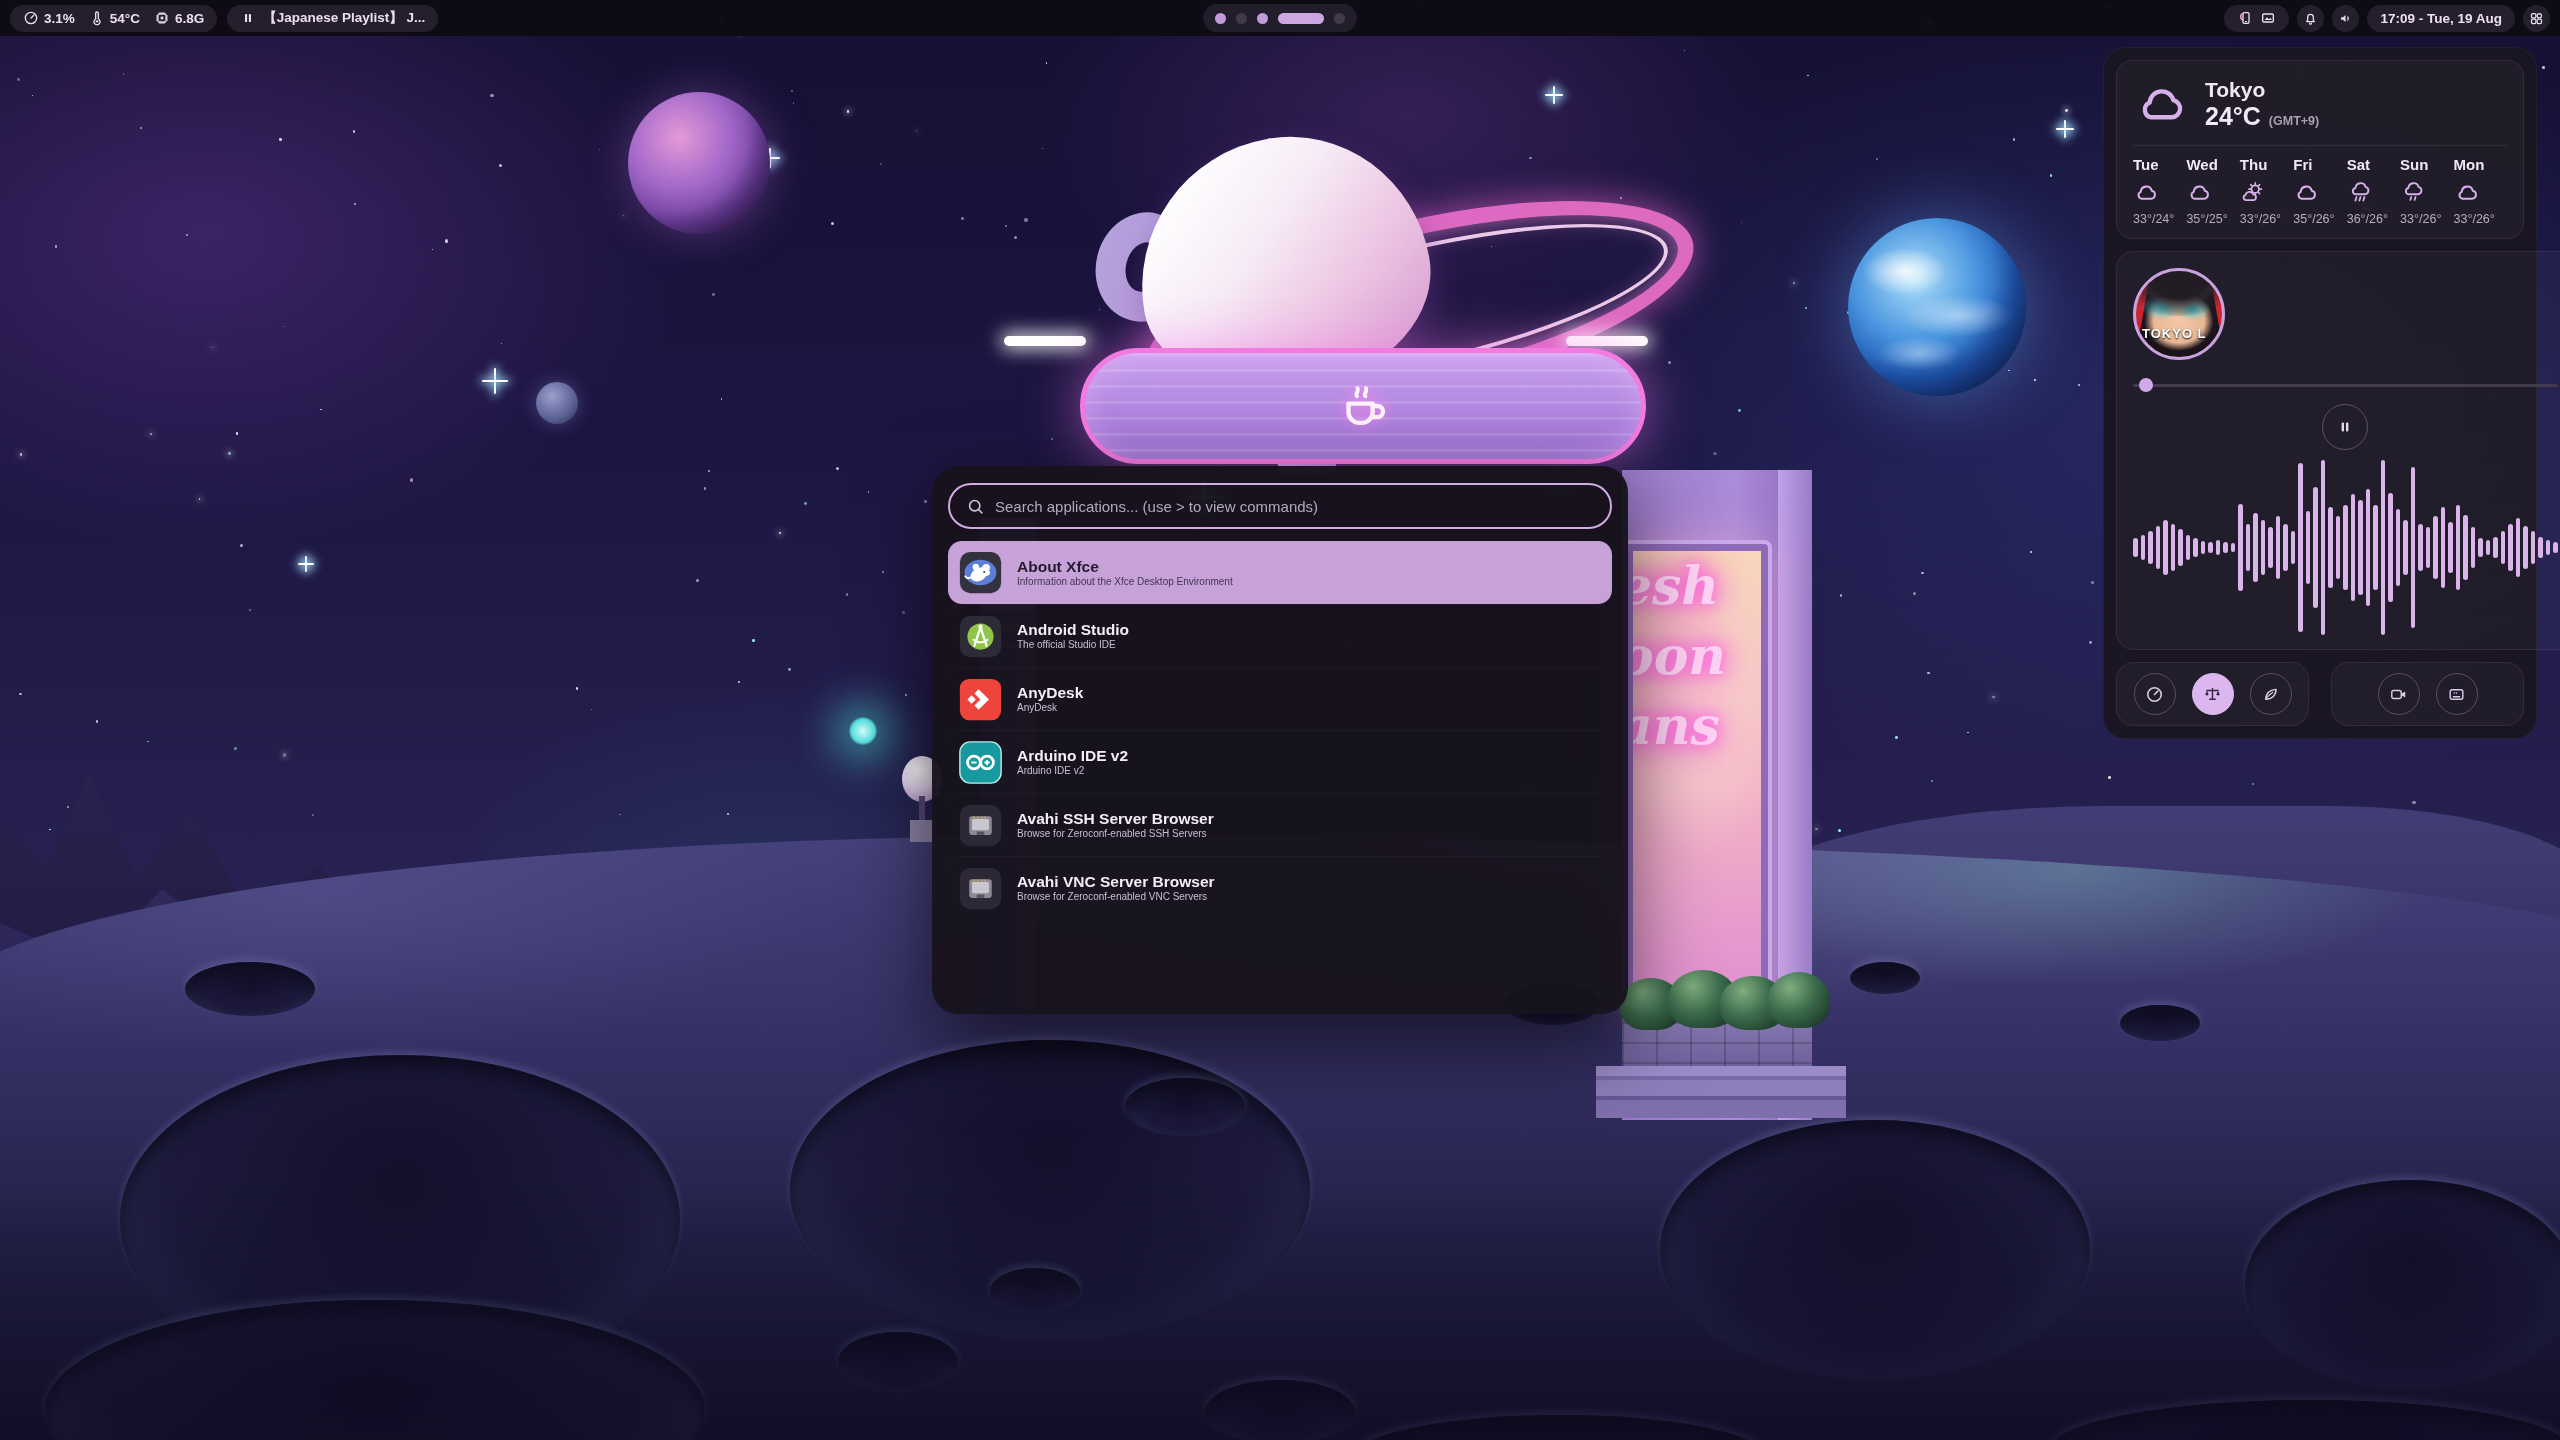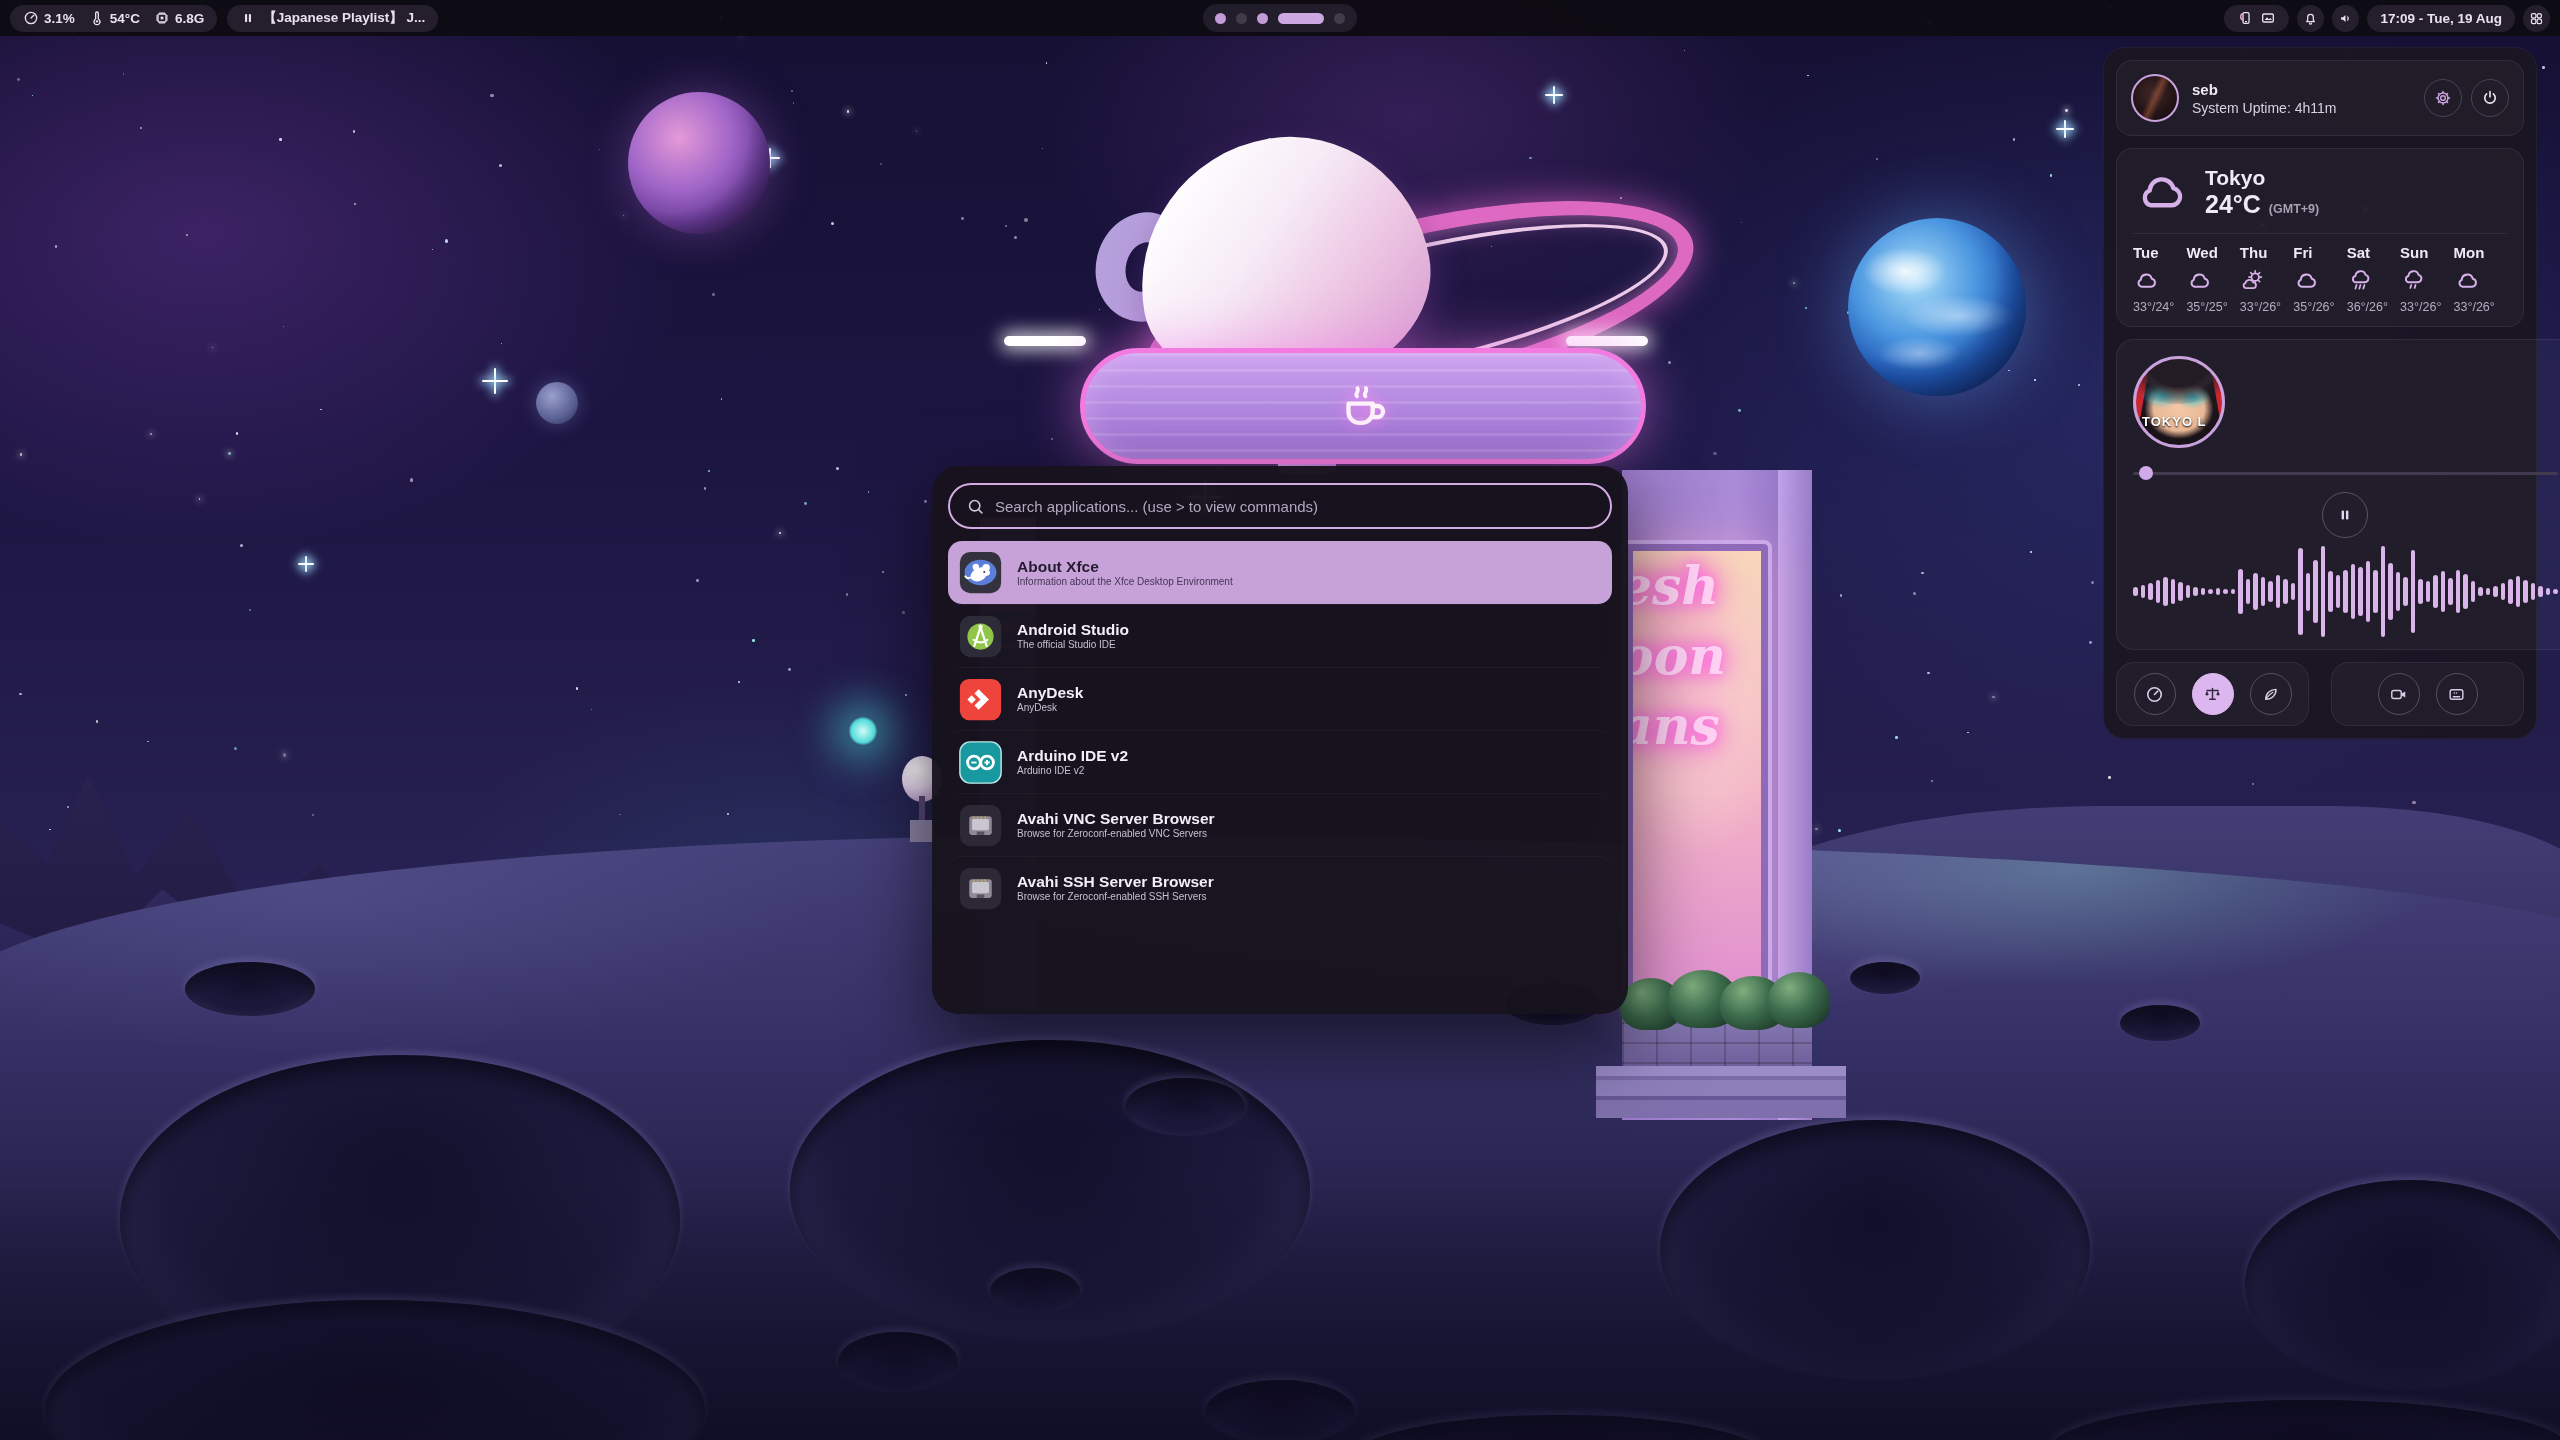--- a/index.html
+++ b/index.html
@@ -679,67 +679,41 @@
       </div>
       <div class="app-row">
         <div class="app-ic"><svg viewBox="0 0 48 48">
             <rect x="2" y="2" width="44" height="44" rx="11" fill="#2c2836"></rect>
             <rect x="12" y="14" width="24" height="20" rx="3" fill="#8e8b96"></rect>
             <rect x="15" y="17" width="18" height="12" rx="1.5" fill="#c9c6cf"></rect>
             <path d="M20 34v-3.5h8V34z" fill="#55525e"></path>
             <path d="M17 14.5v2M21 14.5v2M25 14.5v2M29 14.5v2" stroke="#d9a84a" stroke-width="1.6"></path>
           </svg></div>
         <div>
-          <div class="app-name">Avahi VNC Server Browser</div>
-          <div class="app-desc">Browse for Zeroconf-enabled VNC Servers</div>
+          <div class="app-name">Avahi SSH Server Browser</div>
+          <div class="app-desc">Browse for Zeroconf-enabled SSH Servers</div>
         </div>
       </div>
       <div class="app-row">
         <div class="app-ic"><svg viewBox="0 0 48 48">
             <rect x="2" y="2" width="44" height="44" rx="11" fill="#2c2836"></rect>
             <rect x="12" y="14" width="24" height="20" rx="3" fill="#8e8b96"></rect>
             <rect x="15" y="17" width="18" height="12" rx="1.5" fill="#c9c6cf"></rect>
             <path d="M20 34v-3.5h8V34z" fill="#55525e"></path>
             <path d="M17 14.5v2M21 14.5v2M25 14.5v2M29 14.5v2" stroke="#d9a84a" stroke-width="1.6"></path>
           </svg></div>
         <div>
-          <div class="app-name">Avahi SSH Server Browser</div>
-          <div class="app-desc">Browse for Zeroconf-enabled SSH Servers</div>
+          <div class="app-name">Avahi VNC Server Browser</div>
+          <div class="app-desc">Browse for Zeroconf-enabled VNC Servers</div>
         </div>
       </div>
     </div>
 </div>
 
 <div id="sidebar">
-  <div class="card" id="user-card">
-    <div id="avatar"></div>
-    <div>
-      <div id="user-name">seb</div>
-      <div id="user-uptime">System Uptime: 4h11m</div>
-    </div>
-    <div id="user-actions">
-      <div class="round-btn">
-          <span class="ic" style="color:#c9a2dd">
-            <svg viewBox="0 0 24 24">
-              <circle cx="12" cy="12" r="3.1" fill="none" stroke="currentColor" stroke-linecap="round" stroke-linejoin="round" stroke-width="2"></circle>
-              <circle cx="12" cy="12" r="6.6" fill="none" stroke="currentColor" stroke-linecap="round" stroke-linejoin="round" stroke-width="2"></circle>
-              <path d="M12 3.2v2.2M12 18.6v2.2M3.2 12h2.2M18.6 12h2.2M5.9 5.9l1.5 1.5M16.6 16.6l1.5 1.5M5.9 18.1l1.5-1.5M16.6 7.4l1.5-1.5" stroke="currentColor" stroke-width="2" stroke-linecap="round"></path>
-            </svg>
-          </span>
-        </div>
-      <div class="round-btn">
-          <span class="ic" style="color:#e8e2ee">
-            <svg viewBox="0 0 24 24">
-              <path d="M12 3.5v7" fill="none" stroke="currentColor" stroke-linecap="round" stroke-linejoin="round" stroke-width="2.2"></path>
-              <path d="M7.5 6.5a7 7 0 1 0 9 0" fill="none" stroke="currentColor" stroke-linecap="round" stroke-linejoin="round" stroke-width="2.2"></path>
-            </svg>
-          </span>
-        </div>
-    </div>
-  </div>
 
   <div class="card" id="weather-card">
     <div id="weather-head">
       <span class="ic" id="weather-big-icon">
           <svg viewBox="0 0 24 24">
             <path d="M7.5 17.5h8.6a3.6 3.6 0 0 0 .6-7.1 5 5 0 0 0-9.8 1A3.2 3.2 0 0 0 7.5 17.5z" fill="none" stroke="currentColor" stroke-linecap="round" stroke-linejoin="round" stroke-width="1.8"></path>
           </svg>
         </span>
       <div>
         <div id="weather-city">Tokyo</div>

